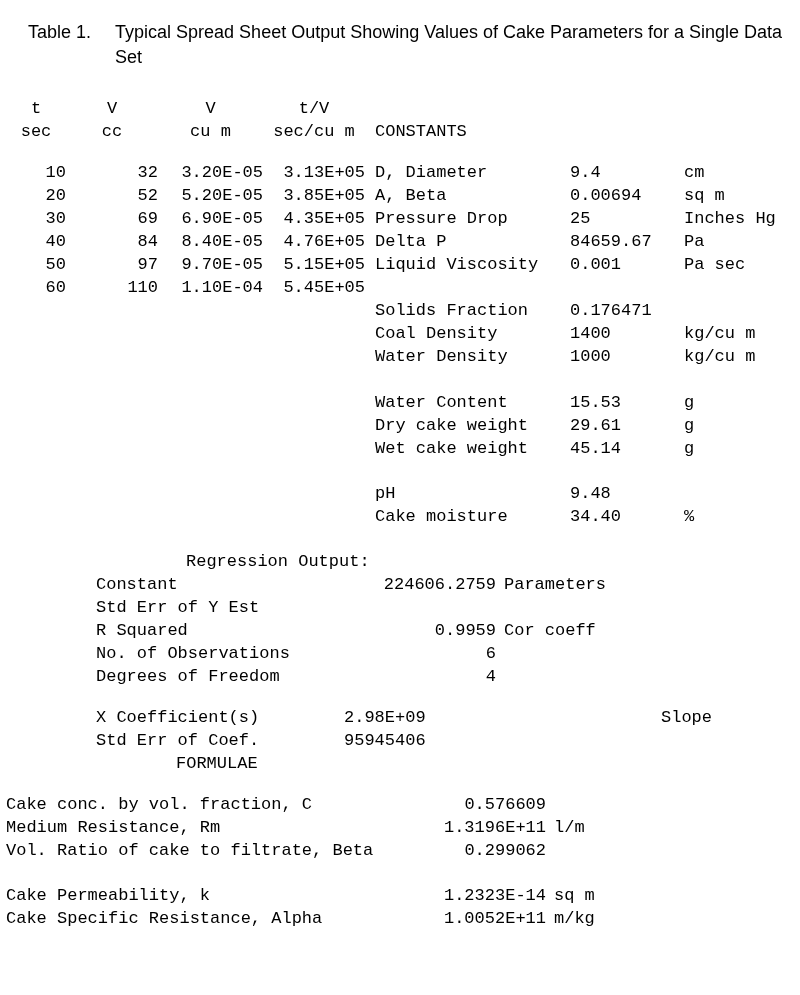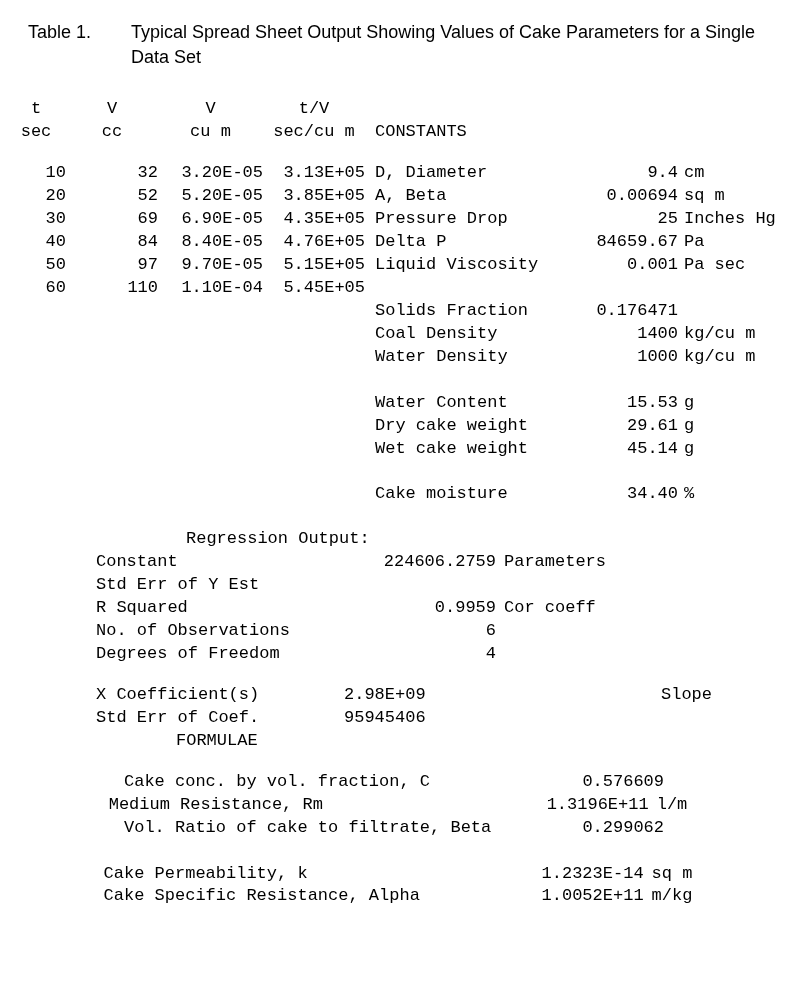--- a/index.html
+++ b/index.html
@@ -8,21 +8,21 @@
     font-family: "Courier New", Courier, monospace;
     font-size: 17px;
     line-height: 1.35;
     color: #000;
     background: #fff;
     width: 800px;
     box-sizing: border-box;
   }
   .title-row {
     display: flex;
-    gap: 40px;
+    gap: 24px;
     margin-bottom: 28px;
   }
   .title-row .label {
     font-family: Helvetica, Arial, sans-serif;
     font-weight: 400;
     font-size: 18px;
     white-space: nowrap;
     margin-left: 22px;
   }
   .title-row .caption {
@@ -36,33 +36,33 @@
   .tcol.vcc  { width: 92px; text-align: right; }
   .tcol.vcum { width: 105px; text-align: right; }
   .tcol.tv   { width: 102px; text-align: right; }
   .tcol.const{ flex: 1; padding-left: 10px; }
   .hdr .t    { text-align: center; }
   .hdr .vcc  { text-align: center; }
   .hdr .vcum { text-align: center; }
   .hdr .tv   { text-align: center; }
   .crow { display:flex; }
   .cname { width:195px; }
-  .cval  { width:108px; text-align:right; }
+  .cval  { width:108px; }
   .cunit { padding-left:6px; }
   .reg { margin-top:22px; margin-left:90px; }
   .reg-row { display:flex; }
   .reg-name { width:220px; }
   .reg-val  { width:180px; text-align:right; }
   .reg-note { padding-left:8px; }
   .xrow { display:flex;gap:38px; }
   .xname { width:210px; }
   .xval  { width:110px; text-align:left; }
   .xnote { width:220px; text-align:right; }
   .formulae { }
-  .frow { display:flex;justify-content:center; }
+  .frow { display:flex; }
   .fname { width:390px; }
   .fval  { width:150px; text-align:right; }
   .funit { padding-left:8px; }
   .sp { height:18px; }
 </style>
 </head>
 <body>
 
 <div class="title-row">
   <div class="label">Table 1.</div>
@@ -183,20 +183,21 @@
       <div class="tcol vcc"></div>
       <div class="tcol vcum"></div>
       <div class="tcol tv"></div>
       <div class="tcol const">&nbsp;</div>
     </div>
     <div class="cols">
       <div class="tcol t"></div>
       <div class="tcol vcc"></div>
       <div class="tcol vcum"></div>
       <div class="tcol tv"></div>
+      <div class="tcol const"><div class="crow"><div class="cname">pH</div><div class="cval">9.48</div><div class="cunit"></div></div></div>
     </div>
     <div class="cols">
       <div class="tcol t"></div>
       <div class="tcol vcc"></div>
       <div class="tcol vcum"></div>
       <div class="tcol tv"></div>
       <div class="tcol const"><div class="crow"><div class="cname">Cake moisture</div><div class="cval">34.40</div><div class="cunit">%</div></div></div>
     </div>
   </div>
 

